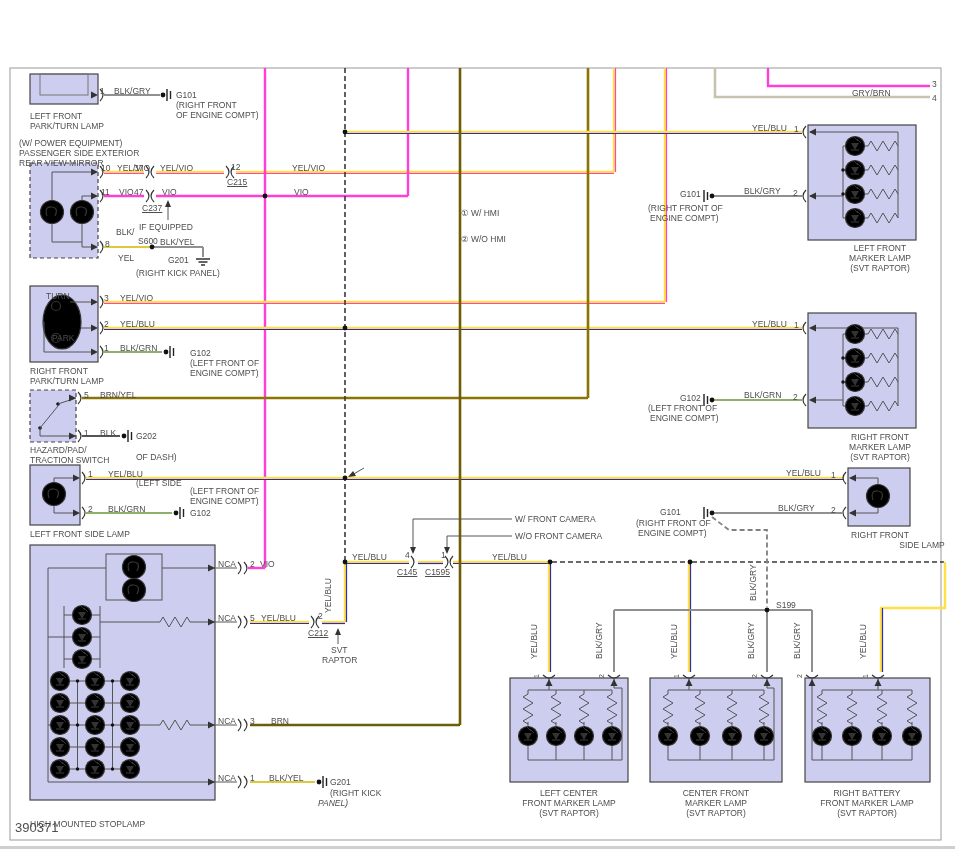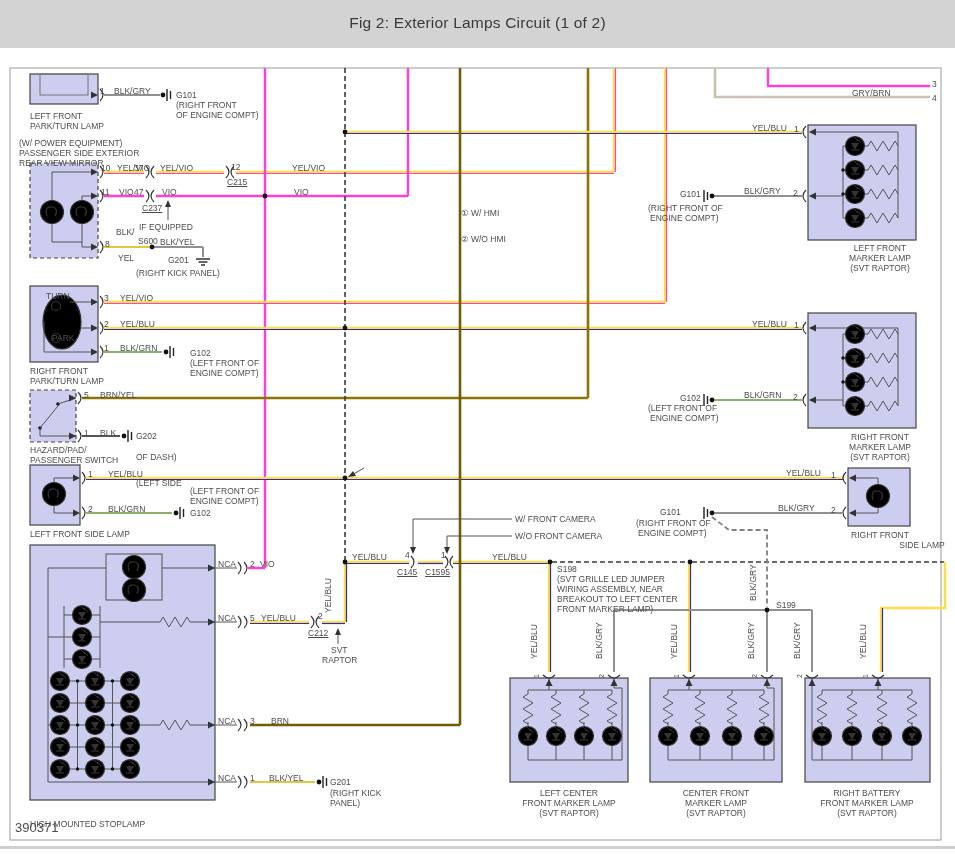--- a/index.html
+++ b/index.html
@@ -34,23 +34,20 @@
   .glyph{stroke:#222;stroke-width:1.4;}
   .dot{fill:#111;}
   .ah{fill:#333;}
   .arc{stroke:#333;stroke-width:1.1;}
   .frame{stroke:#9a9a9a;stroke-width:1;fill:none;}
 </style>
 </head>
 <body>
 
 <div id="screen">
-  <div id="banner">
-    <div class="t">Fig 2: Exterior Lamps Circuit (1 of 2)</div>
-  </div>
 
   <svg id="diagram-svg" width="955" height="855" viewBox="0 0 955 855">
     <defs>
       <g id="led">
         <circle r="9.5" class="cmp"></circle>
         <polygon points="-4,-3 4,-3 0,4" fill="#333"></polygon>
         <line x1="-4" y1="4" x2="4" y2="4" class="cmp"></line>
         <line x1="2" y1="-7" x2="6" y2="-3" stroke="#333" stroke-width="1"></line>
         <line x1="-1" y1="-9" x2="3" y2="-5" stroke="#333" stroke-width="1"></line>
       </g>
@@ -495,63 +492,58 @@
       <div class="lbl" style="left: 30px; top: 366px;">RIGHT FRONT</div>
       <div class="lbl" style="left: 30px; top: 376px;">PARK/TURN LAMP</div>
       <div class="lbl" style="left: 84px; top: 390px;">5</div>
       <div class="lbl" style="left: 100px; top: 390px;">BRN/YEL</div>
       <div class="lbl" style="left: 84px; top: 428px;">1</div>
       <div class="lbl" style="left: 100px; top: 428px;">BLK</div>
       <div class="lbl" style="left: 136px; top: 431px;">G202</div>
       <div class="lbl" style="left: 136px; top: 442px; margin-top: 36px;">(LEFT SIDE</div>
       <div class="lbl" style="left: 136px; top: 452px;">OF DASH)</div>
       <div class="lbl" style="left: 30px; top: 445px;">HAZARD/PAD/</div>
-      <div class="lbl" style="left: 30px; top: 455px;">PASSENGER SWITCH</div>
+      <div class="lbl" style="left: 30px; top: 455px;">TRACTION SWITCH</div>
       <div class="lbl" style="left: 88px; top: 469px;">1</div>
       <div class="lbl" style="left: 108px; top: 469px;">YEL/BLU</div>
       <div class="lbl" style="left: 190px; top: 486px;">(LEFT FRONT OF</div>
       <div class="lbl" style="left: 190px; top: 496px;">ENGINE COMPT)</div>
       <div class="lbl" style="left: 190px; top: 508px;">G102</div>
       <div class="lbl" style="left: 88px; top: 504px;">2</div>
       <div class="lbl" style="left: 108px; top: 504px;">BLK/GRN</div>
       <div class="lbl" style="left: 30px; top: 529px;">LEFT FRONT SIDE LAMP</div>
       <div class="lbl" style="left: 515px; top: 514px;">W/ FRONT CAMERA</div>
       <div class="lbl" style="left: 515px; top: 531px;">W/O FRONT CAMERA</div>
       <div class="lbl" style="left: 352px; top: 552px;">YEL/BLU</div>
       <div class="lbl" style="left: 405px; top: 550px;">4</div>
       <div class="lbl" style="left: 397px; top: 567px; text-decoration: underline;">C145</div>
       <div class="lbl" style="left: 441px; top: 550px;">1</div>
       <div class="lbl" style="left: 425px; top: 567px; text-decoration: underline;">C1595</div>
       <div class="lbl" style="left: 492px; top: 552px;">YEL/BLU</div>
-      <div class="lbl pre" style="left: 557px; top: 564px;">S198
-(SVT GRILLE LED JUMPER
-WIRING ASSEMBLY, NEAR
-BREAKOUT TO LEFT CENTER
-FRONT MARKER LAMP)</div>
       <div class="lbl" style="left: 776px; top: 600px;">S199</div>
       <div class="lbl" style="left: 218px; top: 559px;">NCA</div>
       <div class="lbl" style="left: 250px; top: 559px;">2</div>
       <div class="lbl" style="left: 260px; top: 559px;">VIO</div>
       <div class="lbl" style="left: 218px; top: 613px;">NCA</div>
       <div class="lbl" style="left: 250px; top: 613px;">5</div>
       <div class="lbl" style="left: 261px; top: 613px;">YEL/BLU</div>
       <div class="lbl" style="left: 318px; top: 611px;">2</div>
       <div class="lbl" style="left: 308px; top: 628px; text-decoration: underline;">C212</div>
       <div class="lbl" style="left: 331px; top: 645px;">SVT</div>
       <div class="lbl" style="left: 322px; top: 655px;">RAPTOR</div>
       <div class="lbl" style="left: 333px; top: 603px; transform: rotate(-90deg); transform-origin: 0px 100%;">YEL/BLU</div>
       <div class="lbl" style="left: 218px; top: 716px;">NCA</div>
       <div class="lbl" style="left: 250px; top: 716px;">3</div>
       <div class="lbl" style="left: 271px; top: 716px;">BRN</div>
       <div class="lbl" style="left: 218px; top: 773px;">NCA</div>
       <div class="lbl" style="left: 250px; top: 773px;">1</div>
       <div class="lbl" style="left: 269px; top: 773px;">BLK/YEL</div>
       <div class="lbl" style="left: 330px; top: 777px;">G201</div>
       <div class="lbl" style="left: 330px; top: 788px;">(RIGHT KICK</div>
-      <div class="lbl" style="left: 330px; top: 798px;">PANEL)</div>
+      <div class="lbl" style="left: 318px; top: 798px; font-style: italic;">PANEL)</div>
       <div class="lbl" style="left: 30px; top: 804px; margin-top: 15px;">HIGH MOUNTED STOPLAMP</div>
       <div class="lbl" style="left: 15px; top: 823px; font-size: 13px;">390371</div>
       <div class="lbl" style="left: 752px; top: 123px;">YEL/BLU</div>
       <div class="lbl" style="left: 794px; top: 124px;">1</div>
       <div class="lbl" style="left: 680px; top: 189px;">G101</div>
       <div class="lbl" style="left: 744px; top: 186px;">BLK/GRY</div>
       <div class="lbl" style="left: 793px; top: 188px;">2</div>
       <div class="lbl" style="left: 648px; top: 203px;">(RIGHT FRONT OF</div>
       <div class="lbl" style="left: 650px; top: 213px;">ENGINE COMPT)</div>
       <div class="lbl" style="left: 880px; top: 243px; transform: translateX(-50%);">LEFT FRONT</div>

